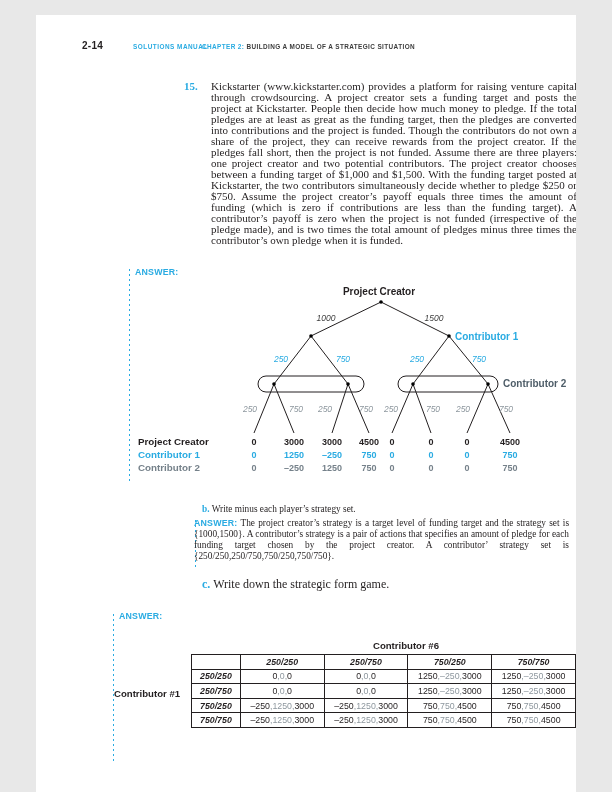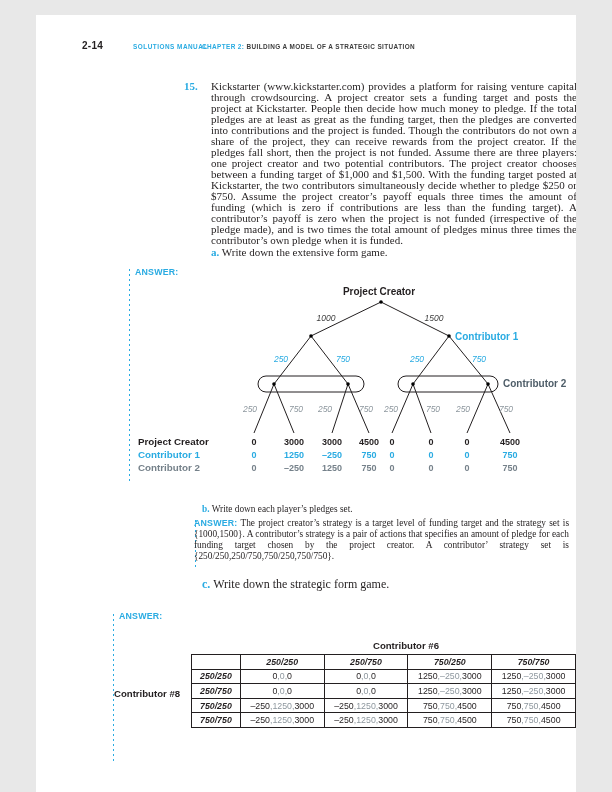--- a/index.html
+++ b/index.html
@@ -67,24 +67,20 @@
   <div class="abs hdr-page">2-14</div>
   <div class="abs hdr-manual">SOLUTIONS MANUAL</div>
   <div class="abs hdr-chapter">
     <span class="chap">CHAPTER 2:</span>
     <span>BUILDING A MODEL OF A STRATEGIC SITUATION</span>
   </div>
 
   <div class="abs para15">
     <span class="num">15.</span>
     <span>Kickstarter (www.kickstarter.com) provides a platform for raising venture capital through crowdsourcing. A project creator sets a funding target and posts the project at Kickstarter. People then decide how much money to pledge. If the total pledges are at least as great as the funding target, then the pledges are converted into contributions and the project is funded. Though the contributors do not own a share of the project, they can receive rewards from the project creator. If the pledges fall short, then the project is not funded. Assume there are three players: one project creator and two potential contributors. The project creator chooses between a funding target of $1,000 and $1,500. With the funding target posted at Kickstarter, the two contributors simultaneously decide whether to pledge $250 or $750. Assume the project creator’s payoff equals three times the amount of funding (which is zero if contributions are less than the funding target). A contributor’s payoff is zero when the project is not funded (irrespective of the pledge made), and is two times the total amount of pledges minus three times the contributor’s own pledge when it is funded.</span>
-    <div class="part-line">
-      <span class="part-letter">a.</span>
-      <span>Write down the extensive form game.</span>
-    </div>
   </div>
 
   <div class="abs dash-line" style="left:93px; top:254px; height:214px;"></div>
   <div class="abs ans-label" style="left:99px; top:252px;">ANSWER:</div>
 
   <svg id="tree-svg" class="abs" style="left:95px; top:266px;" width="460" height="200">
 
     <line class="edge" x1="250" y1="21" x2="180" y2="55"></line>
       <line class="edge" x1="250" y1="21" x2="318" y2="55"></line>
     <line class="edge" x1="180" y1="55" x2="143" y2="103"></line>
@@ -154,39 +150,39 @@
       <text x="201" y="190" text-anchor="middle" class="payoff c2">1250</text>
       <text x="238" y="190" text-anchor="middle" class="payoff c2">750</text>
       <text x="261" y="190" text-anchor="middle" class="payoff c2">0</text>
       <text x="300" y="190" text-anchor="middle" class="payoff c2">0</text>
       <text x="336" y="190" text-anchor="middle" class="payoff c2">0</text>
       <text x="379" y="190" text-anchor="middle" class="payoff c2">750</text>
     </svg>
 
   <div class="abs part-b">
     <span class="part-letter">b.</span>
-    <span>Write down each player’s pledges set.</span>
+    <span>Write minus each player’s strategy set.</span>
   </div>
 
   <div class="abs dash-line" style="left:159px; top:505px; height:48px;"></div>
   <div class="abs ans-b-text">
     <span class="ans-label">ANSWER:</span>
     <span>The project creator’s strategy is a target level of funding target and the strategy set is {1000,1500}. A contributor’s strategy is a pair of actions that specifies an amount of pledge for each funding target chosen by the project creator. A contributor’ strategy set is {250/250,250/750,750/250,750/750}.</span>
   </div>
 
   <div class="abs part-c">
     <span class="part-letter">c.</span>
     <span>Write down the strategic form game.</span>
   </div>
 
   <div class="abs dash-line" style="left:77px; top:599px; height:150px;"></div>
   <div class="abs ans-label" style="left:83px; top:596px;">ANSWER:</div>
 
   <div class="abs tbl-colplayer">Contributor #6</div>
-  <div class="abs tbl-rowplayer">Contributor #8</div>
+  <div class="abs tbl-rowplayer">Contributor #1</div>
 
   <table class="strategic">
     <colgroup>
         <col style="width:45px">
         <col style="width:85px">
         <col style="width:85px">
         <col style="width:85px">
         <col style="width:85px">
       </colgroup>
     <thead>

